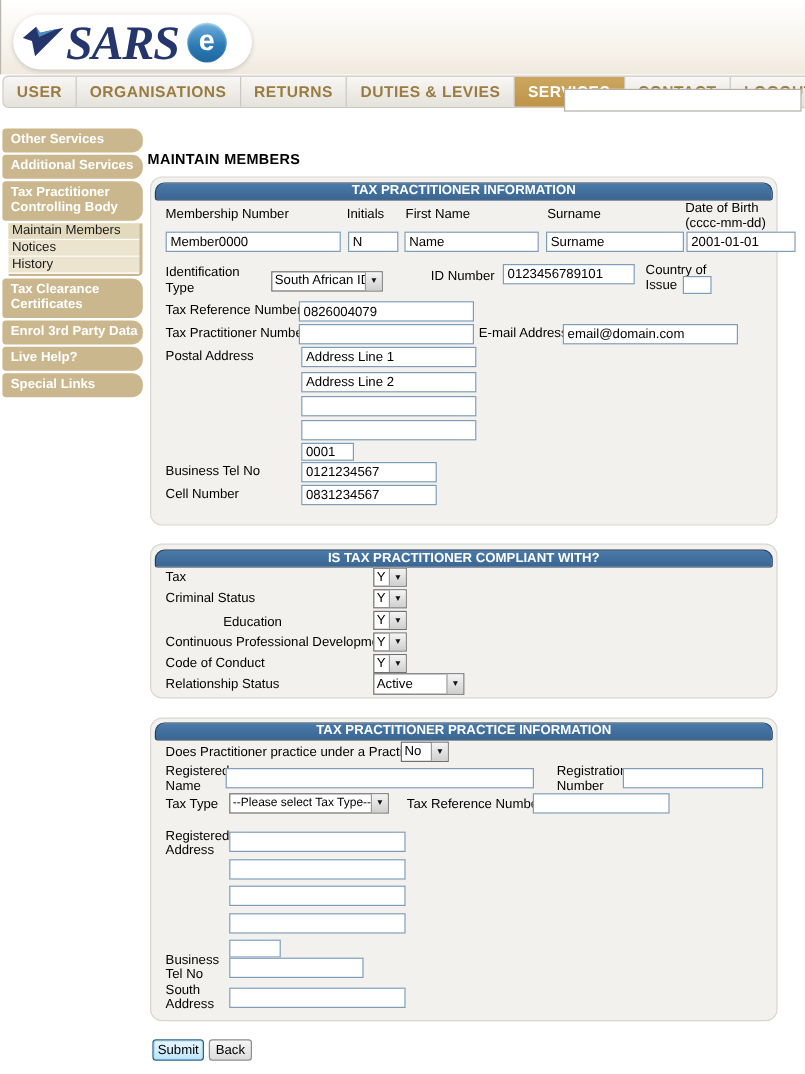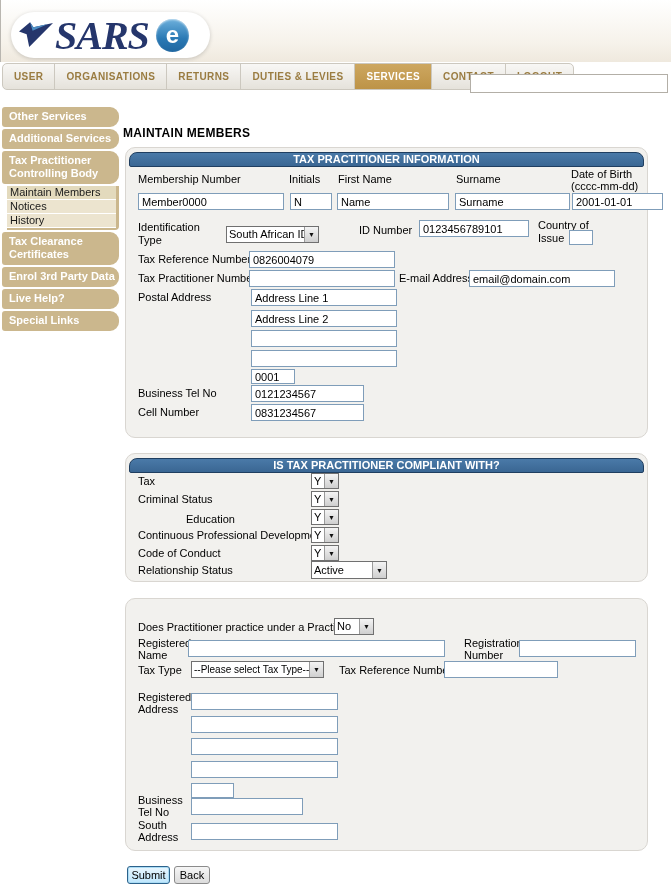--- a/index.html
+++ b/index.html
@@ -17,21 +17,21 @@
   .e-circle { width:33px; height:33px; border-radius:50%;
               background:linear-gradient(#6db0dc, #2a79b4 60%, #1f66a0);
               color:#fff; font-weight:bold; font-size:24px; line-height:31px; text-align:center;
               margin-right:5px; box-shadow:inset 0 1px 2px rgba(255,255,255,.6); }
   .filing-word { font-size:25px; color:#4e90c5; letter-spacing:3px; font-weight:400; }
 
   
   .navstrip { position:absolute; left:2px; top:63px; height:27px;
               background:linear-gradient(#f8f7f5, #e5e2db); border:1px solid #ccc8bf;
               border-radius:5px; display:inline-flex; overflow:hidden; }
-  .tab { padding:0 11px; line-height:25px; font-size:10px; font-weight:bold;
+  .tab { padding:0 11px; line-height:25px; font-size:13px; font-weight:bold;
          color:#9a7c41; letter-spacing:.4px; border-right:1px solid #ccc8bf; cursor:pointer; white-space:nowrap; }
   .tab:last-child { border-right:none; }
   .tab.active { background:linear-gradient(#cda760, #bd9347); color:#fff; }
   .topright-box { position:absolute; left:470px; top:74px; width:198px; height:19px;
                   background:#fff; border:1px solid #b3afa7; }
 
   
   .sidebar { position:absolute; left:2px; top:107px; width:117px; }
   .sb-main { background:#cbb78d; color:#fff; font-weight:bold; font-size:11px; line-height:13px;
              padding:3px 4px 4px 7px; border-radius:3px 9px 9px 3px; margin-bottom:2px; cursor:pointer; }
@@ -195,20 +195,21 @@
   </div>
 
   <div class="lb" style="left:12px; top:110px;">Relationship Status</div>
   <div class="sel" style="left:185px; top:107px; width:76px; height:18px;">
     <div class="txt" style="line-height:16px;">Active</div>
     <div class="btn">▼</div>
   </div>
 </div>
 
 <div class="panel" style="left:125px; top:598px; width:523px; height:253px;">
+  <div class="phead" style="top:3px;">TAX PRACTITIONER PRACTICE INFORMATION</div>
 
   <div class="lb" style="left:12px; top:22px;">Does Practitioner practice under a Practice</div>
   <div class="sel" style="left:208px; top:19px; width:40px;">
     <div class="txt">No</div>
     <div class="btn">▼</div>
   </div>
 
   <div class="lb" style="left:12px; top:38px;">Registered</div>
   <div class="lb" style="left:12px; top:50px;">Name</div>
   <input class="inp" style="left: 62px; top: 41px; width: 257px;" value="">

